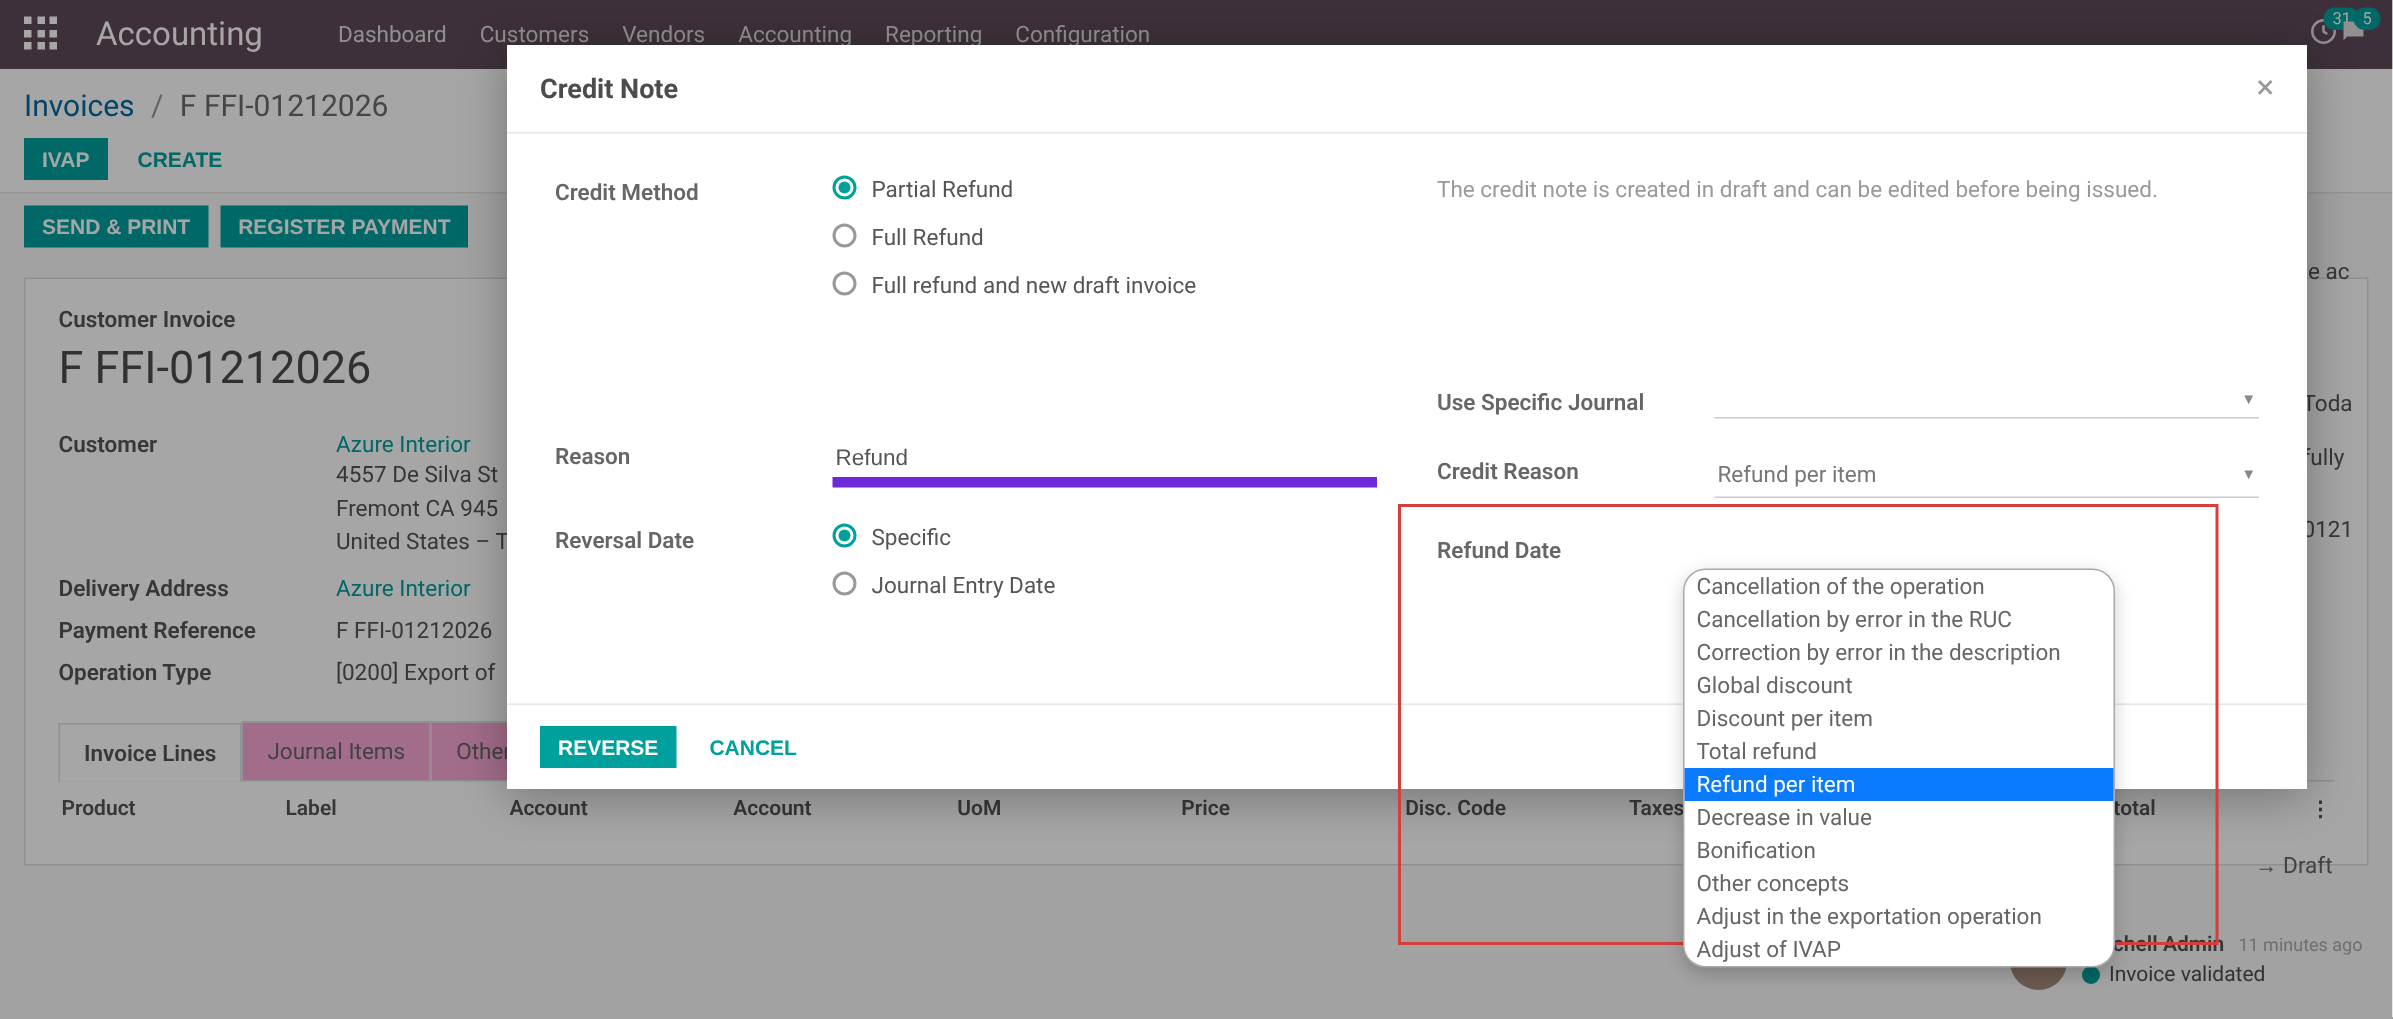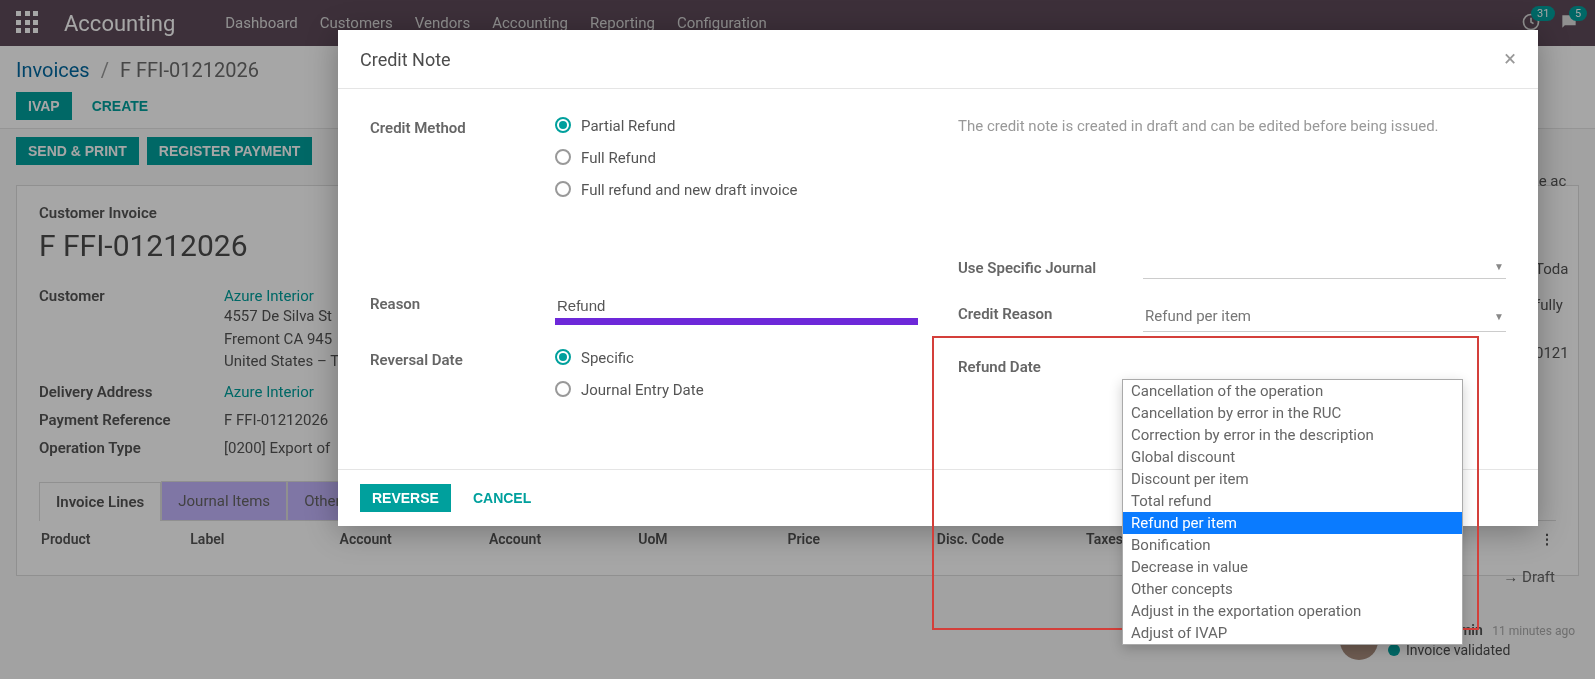--- a/index.html
+++ b/index.html
@@ -21,21 +21,21 @@
   display: flex;
   align-items: center;
   padding: 0 16px;
   color: #ddd;
 }
 .apps-icon { width: 24px; height: 24px; display: grid; grid-template-columns: repeat(3, 1fr); grid-template-rows: repeat(3, 1fr); gap: 2px; margin-right: 24px; }
 .apps-icon span { background: #fff; width: 5px; height: 5px; }
 .brand { color: #fff; font-size: 22px; font-weight: 400; margin-right: 50px; }
 .topnav .nav-items { display: flex; gap: 22px; text-align: right; }
 .topnav .nav-items span { color: #ddd; font-size: 15px; }
-.topnav-right { margin-left: auto; display: flex; align-items: center; gap: 18px; }
+.topnav-right { margin-left: auto; display: flex; align-items: center; gap: 0; }
 .badge-wrap { position: relative; }
 .badge { background: #00a09d; color: #fff; font-size: 11px; border-radius: 10px; padding: 1px 6px; position: absolute; top: -6px; left: 10px; }
 
 
 .controlbar { padding: 12px 16px 8px; background: #fff; border-bottom: 1px solid #e5e5e5; }
 .breadcrumb { font-size: 20px; color: #7c7bad; margin-bottom: 10px; }
 .breadcrumb a { color: #0369a1; text-decoration: none; }
 .breadcrumb .sep { color: #999; margin: 0 6px; }
 .breadcrumb .cur { color: #6c6c6c; }
 .btn-row { display: flex; gap: 8px; }
@@ -50,38 +50,38 @@
 .record { margin: 12px 16px; border: 1px solid #ddd; background: #fff; padding: 18px 22px; }
 .rec-label { font-size: 15px; font-weight: 600; color: #555; margin-bottom: 6px; }
 .rec-title { font-size: 30px; color: #4c4c4c; margin-bottom: 24px; }
 .field-row { display: flex; margin-bottom: 10px; align-items: flex-start; }
 .field-row .flabel { width: 185px; font-weight: 600; color: #555; font-size: 15px; }
 .field-row .fval { color: #555; font-size: 15px; }
 .field-row .fval a { color: #00a09d; text-decoration: none; }
 .field-row .fval div { line-height: 1.5; }
 
 .tabs { margin-top: 24px; display: flex; border-bottom: 1px solid #ddd; }
-.tab { padding: 10px 16px; border: 1px solid #ddd; border-bottom: none; background: #c4b5fd; color: #666; font-size: 15px; margin-right: 0; }
+.tab { padding: 10px 16px; border: 1px solid #ddd; border-bottom: none; background: #f9a8d4; color: #666; font-size: 15px; margin-right: 0; }
 .tab.active { background: #fff; font-weight: 600; color: #555; border-top: 1px solid #ddd; position: relative; top: 1px; }
 
 .thead { display: flex; padding: 10px 2px; font-weight: 600; color: #555; font-size: 14px; }
 .thead > div { flex: 1; }
 .avatar { width: 38px; height: 38px; border-radius: 50%; background: #a68b7c; }
 .chatter-name { font-weight: 600; color: #555; }
 .chatter-time { font-size: 12px; color: #aaa; }
 .chatter-status { display: flex; align-items: center; gap: 6px; margin-top: 4px; }
 .status-dot { width: 12px; height: 12px; background: #00a09d; border-radius: 50%; }
 
 
 .overlay { position: absolute; inset: 0; background: rgba(0,0,0,0.35); }
 
 
 .modal { position: absolute; top: 30px; left: 338px; width: 1200px; background: #fff; box-shadow: 0 5px 30px rgba(0,0,0,0.3); }
 .modal-header { padding: 18px 22px; border-bottom: 1px solid #e5e5e5; display: flex; align-items: center; }
-.modal-title { font-size: 18px; color: #4c4c4c; font-weight: 400; }
+.modal-title { font-size: 18px; color: #4c4c4c; font-weight: 700; }
 .modal-close { margin-left: auto; font-size: 22px; color: #999; cursor: pointer; line-height: 1; }
 .modal-body { padding: 28px 32px 20px; display: flex; gap: 40px; min-height: 380px; }
 .modal-col { flex: 1; }
 .mfield { display: flex; margin-bottom: 24px; align-items: flex-start; }
 .mfield .mlabel { width: 185px; font-weight: 600; color: #666; font-size: 15px; padding-top: 2px; }
 .mfield .mval { flex: 1; }
 .radio-stack { display: flex; flex-direction: column; gap: 14px; }
 .radio-row { display: flex; gap: 10px; font-size: 15px; color: #555; }
 .radio { width: 16px; height: 16px; border: 2px solid #999; border-radius: 50%; display: inline-flex; align-items: center; justify-content: center; }
 .radio.checked { border-color: #00a09d; }
@@ -305,28 +305,28 @@
         <div class="mval"></div>
       </div>
     </div>
   </div>
   <div class="modal-footer">
     <button class="btn btn-primary">REVERSE</button>
     <button class="btn btn-link">CANCEL</button>
   </div>
 </div>
 
-<div class="dropdown" id="credit-reason-dropdown" style="top:379px; left:1122px; width:341px;">
+<div class="dropdown" id="credit-reason-dropdown" style="top:379px; left:1122px; width:288px;border-radius:15px;">
 <div class="opt">Cancellation of the operation</div>
     <div class="opt">Cancellation by error in the RUC</div>
     <div class="opt">Correction by error in the description</div>
     <div class="opt">Global discount</div>
     <div class="opt">Discount per item</div>
     <div class="opt">Total refund</div>
     <div class="opt selected">Refund per item</div>
+    <div class="opt">Decrease in value</div>
     <div class="opt">Bonification</div>
-    <div class="opt">Decrease in value</div>
     <div class="opt">Other concepts</div>
     <div class="opt">Adjust in the exportation operation</div>
     <div class="opt">Adjust of IVAP</div>
   </div>
 
 <div class="highlight-box" style="top:336px; left:932px; width:547px; height:294px;"></div>
 
 </body></html>

